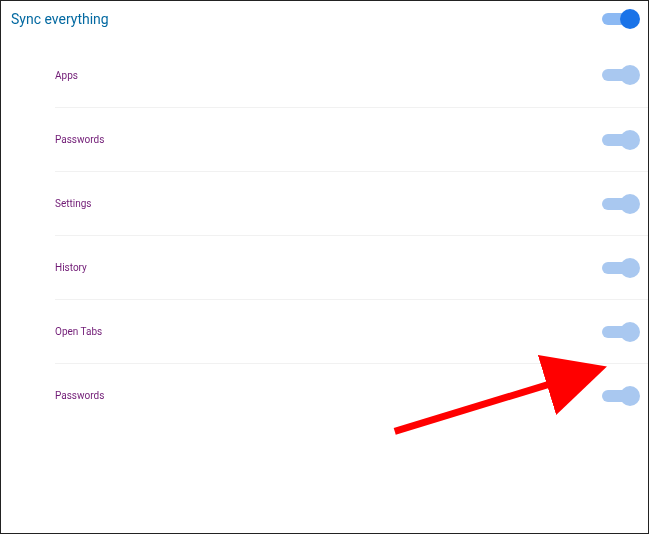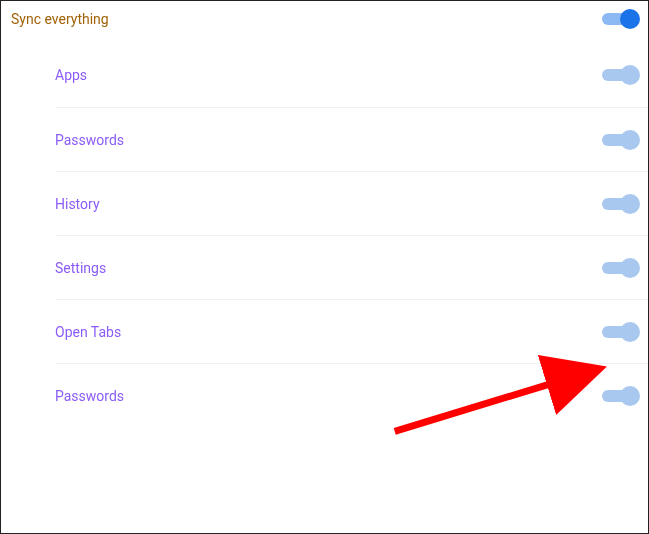--- a/index.html
+++ b/index.html
@@ -18,37 +18,37 @@
     overflow: hidden;
   }
   .master-row {
     display: flex;
     align-items: center;
     justify-content: space-between;
     padding: 8px 10px 14px 10px;
   }
   .master-label {
     font-size: 14px;
-    color: #a16207;
+    color: #0369a1;
   }
   .items {
     padding-left: 54px;
   }
   .item-row {
     display: flex;
     align-items: center;
     justify-content: space-between;
     height: 64px;
     border-top: 1px solid #f1f1f1;
     padding-right: 10px;
   }
   .item-row:first-child { border-top: none; }
   .item-label {
-    font-size: 14px;
-    color: #8b5cf6;
+    font-size: 10px;
+    color: #701a75;
   }
   
   .toggle {
     position: relative;
     width: 36px;
     height: 20px;
   }
   .toggle .track {
     position: absolute;
     top: 4px;
@@ -103,29 +103,29 @@
 
     <div class="item-row">
       <span class="item-label">Passwords</span>
       <div class="toggle dim">
         <div class="track"></div>
         <div class="thumb"></div>
       </div>
     </div>
 
     <div class="item-row">
-      <span class="item-label">History</span>
+      <span class="item-label">Settings</span>
       <div class="toggle dim">
         <div class="track"></div>
         <div class="thumb"></div>
       </div>
     </div>
 
     <div class="item-row">
-      <span class="item-label">Settings</span>
+      <span class="item-label">History</span>
       <div class="toggle dim">
         <div class="track"></div>
         <div class="thumb"></div>
       </div>
     </div>
 
 
     <div class="item-row">
       <span class="item-label">Open Tabs</span>
       <div class="toggle dim">

